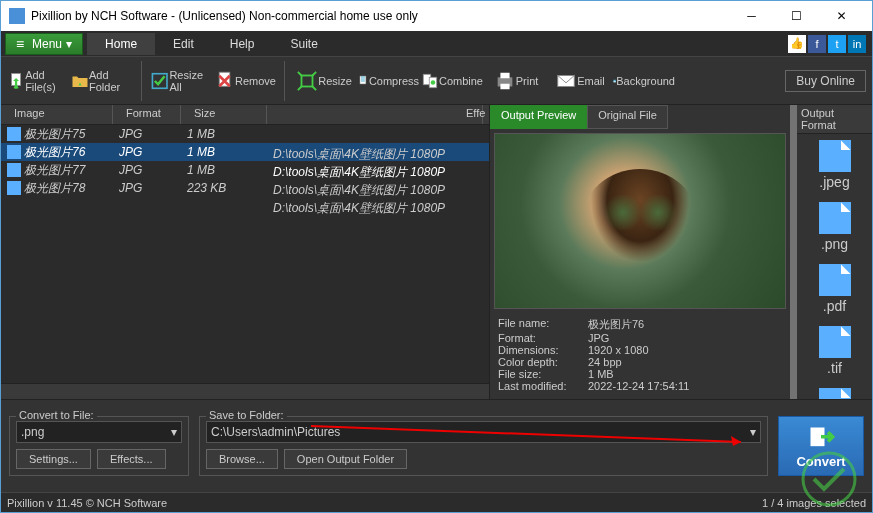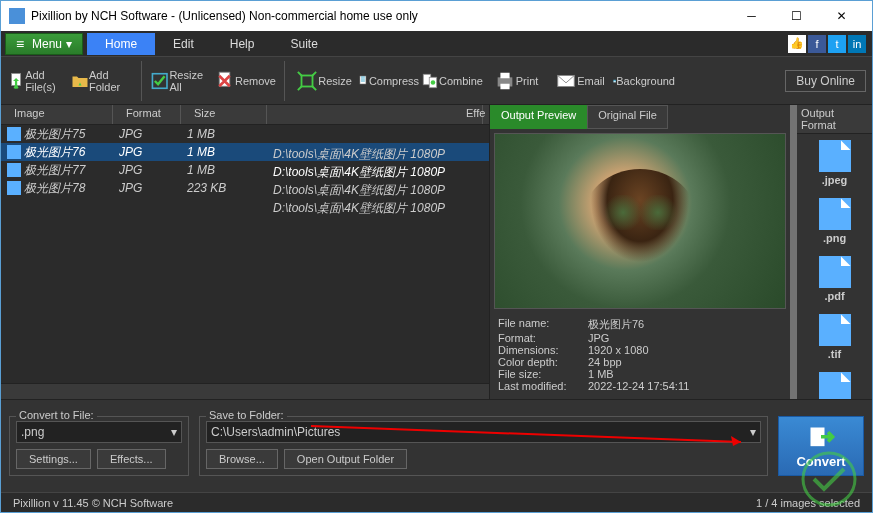--- a/index.html
+++ b/index.html
@@ -7,21 +7,21 @@
 .window { width: 873px; height: 513px; border: 1px solid #5a9fd4; background: #333; display: flex; flex-direction: column; }
 .titlebar { background: #fff; height: 30px; display: flex; align-items: center; padding: 0 8px; color: #000; }
 .titlebar .icon { width: 16px; height: 16px; background: #4a90d9; margin-right: 6px; }
 .titlebar .title { flex: 1; font-size: 12px; }
 .titlebar .winbtn { width: 45px; height: 30px; display: flex; align-items: center; justify-content: center; cursor: pointer; }
 .menubar { background: #2b2b2b; height: 26px; display: flex; align-items: center; border-bottom: 1px solid #444; }
 .menu-btn { background: linear-gradient(#3a9c3a,#2a7c2a); border: 1px solid #1a5c1a; color: #fff; padding: 2px 10px; margin: 2px 4px; cursor: pointer; display: flex; align-items: center; gap: 4px; }
 .menu-btn .bars { display: inline-block; width: 12px; }
 .menu-btn .bars::before { content: "≡"; font-size: 14px; }
 .menutab { padding: 4px 18px; cursor: pointer; color: #ddd; }
-.menutab.active { background: #3b82f6; color: #fff; }
+.menutab.active { background: #404040; color: #fff; }
 .social { margin-left: auto; display: flex; gap: 2px; padding-right: 6px; }
 .social span { width: 18px; height: 18px; display: inline-flex; align-items: center; justify-content: center; font-size: 11px; color: #fff; }
 .sthumb { background: #fff; color: #2a6cb0; }
 .sfb { background: #3b5998; }
 .stw { background: #1da1f2; }
 .sin { background: #0077b5; }
 .toolbar { background: #333; height: 48px; display: flex; align-items: center; padding: 2px 6px; gap: 2px; border-bottom: 1px solid #222; }
 .tbtn { display: flex; flex-direction: row; align-items: center; justify-content: center; width: 62px; height: 46px; cursor: pointer; color: #ccc; font-size: 11px; }
 .tbtn svg { width: 22px; height: 22px; }
 .buy { margin-left: auto; border: 1px solid #666; padding: 3px 10px; cursor: pointer; height: 22px; display: flex; align-items: center; }
@@ -48,30 +48,30 @@
 .pimg::before { content: ""; position: absolute; top: 20%; left: 30%; width: 40%; height: 60%; background: radial-gradient(ellipse at 50% 30%, #6b4423 0%, #3a2412 40%, transparent 60%); border-radius: 50% 50% 40% 40%; }
 .pimg::after { content: ""; position: absolute; top: 35%; left: 35%; width: 30%; height: 20%; background: radial-gradient(circle at 30% 50%, #4a6a3a 0%, transparent 30%), radial-gradient(circle at 70% 50%, #4a6a3a 0%, transparent 30%); }
 .pinfo { padding: 4px 8px; font-size: 11px; }
 .pinfo div { display: flex; }
 .pinfo .lab { width: 90px; }
 .fmtcol { width: 82px; background: #333; border-left: 7px solid #737373; }
 .fmthdr { background: #3a3a3a; padding: 2px 4px; font-size: 11px; border-bottom: 1px solid #222; }
 .fmtitem { display: flex; flex-direction: column; align-items: center; padding: 6px 0; cursor: pointer; }
 .fmtitem .fic { width: 32px; height: 32px; background: #5ab0ff; margin-bottom: 2px; position: relative; }
 .fmtitem .fic::before { content: ""; position: absolute; top: 0; right: 0; width: 10px; height: 10px; background: #fff; clip-path: polygon(0 0, 100% 100%, 0 100%); }
-.fmtitem span { font-size: 11px; font-weight: bold; }
+.fmtitem span { font-size: 14px; }
 .bottom { background: #333; border-top: 1px solid #222; padding: 16px 8px; display: flex; gap: 10px; }
 .bgroup { border: 1px solid #555; padding: 4px 6px 6px 6px; position: relative; }
 .bgroup .glabel { position: absolute; top: -8px; left: 6px; background: #333; padding: 0 3px; font-size: 11px; }
 .sel-input { background: #222; border: 1px solid #555; color: #ccc; padding: 2px 4px; width: 100%; height: 22px; display: flex; align-items: center; justify-content: space-between; }
 .btn { background: #3a3a3a; border: 1px solid #666; padding: 3px 12px; cursor: pointer; color: #ccc; font-size: 11px; }
 .convert { width: 86px; background: linear-gradient(#3a8ad4,#2a6ab4); display: flex; flex-direction: column; align-items: center; justify-content: center; color: #fff; cursor: pointer; border: 1px solid #1a5aa4; font-size: 13px; font-weight: bold; }
 .convert svg { width: 28px; height: 28px; margin-bottom: 2px; }
 .arrow { position: absolute; pointer-events: none; }
-.status { background: #2b2b2b; height: 20px; display: flex; align-items: center; padding: 0 12px; font-size: 11px; border-top: 1px solid #444; }
+.status { background: #2b2b2b; height: 20px; display: flex; align-items: center; padding: 0 6px; font-size: 11px; border-top: 1px solid #444; }
 .status .right { margin-left: auto; }
 .watermark { position: absolute; bottom: 4px; right: 4px; width: 80px; height: 60px; opacity: 0.6; pointer-events: none; }
 </style>
 </head>
 <body>
 
 <div class="window">
   <div class="titlebar">
     <div class="icon"></div>
     <div class="title">Pixillion by NCH Software - (Unlicensed) Non-commercial home use only</div>

